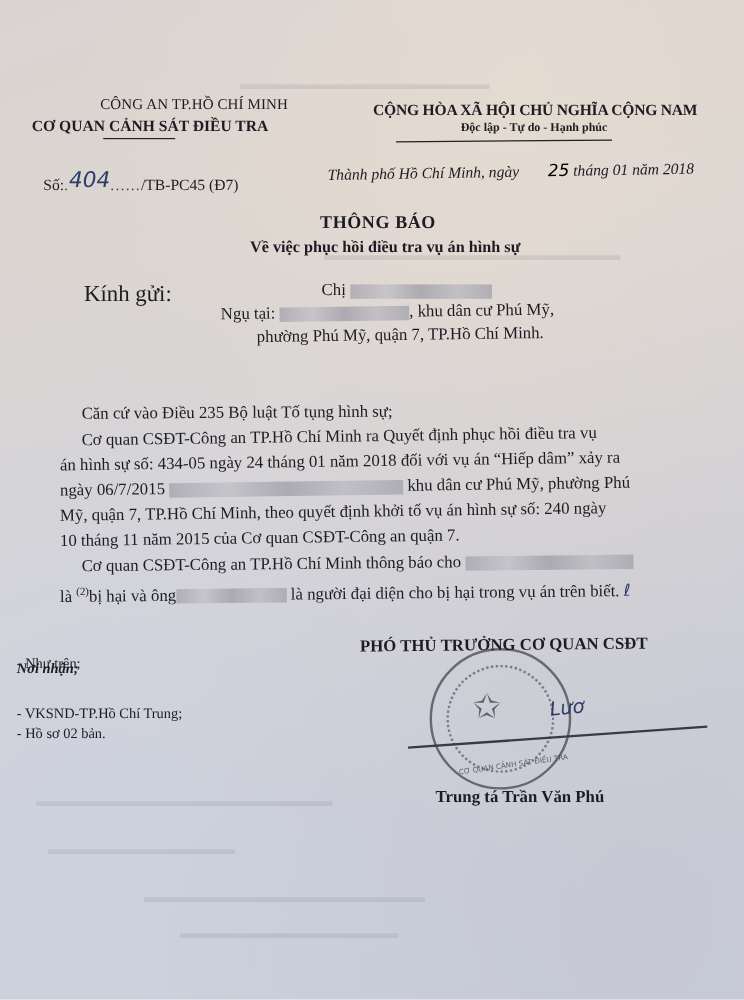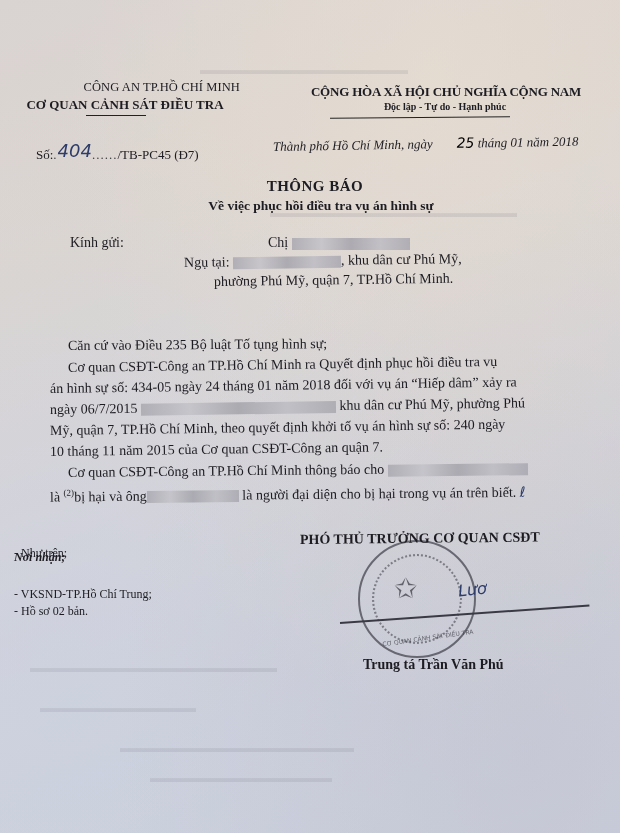--- a/index.html
+++ b/index.html
@@ -38,21 +38,21 @@
   .hr2 { left: 325px; top: 101px; width: 240px; text-align: center; font-size: 10px; font-weight: bold; }
   .hr-rule { left: 330px; top: 117px; width: 180px; height: 1px; background: #222; transform: rotate(-0.5deg); }
   .date { left: 273px; top: 138px; font-size: 13px; font-style: italic; transform: rotate(-1deg); transform-origin: left center; }
   .date .hand { font-family: "DejaVu Sans", sans-serif; color: #000000; font-size: 14px; font-style: italic; margin-left: 24px; }
 
   
   .title { left: 180px; top: 178px; width: 270px; text-align: center; font-size: 15px; font-weight: bold; letter-spacing: 0.5px; }
   .subtitle { left: 166px; top: 198px; width: 310px; text-align: center; font-size: 13.5px; font-weight: bold; }
 
   
-  .kg { left: 70px; top: 235px; font-size: 14px; }
+  .kg { left: 70px; top: 235px; font-size: 19px; }
   .chi { left: 268px; top: 235px; font-size: 14px; }
   .ngu { left: 184px; top: 255px; font-size: 14px; transform: rotate(-0.8deg); transform-origin: left center; }
   .phuong { left: 214px; top: 274px; font-size: 14px; transform: rotate(-0.8deg); transform-origin: left center; }
   .redact { display: inline-block; height: 12px; background: linear-gradient(90deg, #a9a8b0, #c3c2c8, #a4a3ab, #bdbcc3, #a8a7af); vertical-align: middle; opacity: 0.85; }
 
   
   .body-line { font-size: 14px; transform-origin: left center; }
   .l1 { left: 68px; top: 338px; transform: rotate(-0.4deg); }
   .l2 { left: 68px; top: 360px; transform: rotate(-0.8deg); }
   .l3 { left: 50px; top: 381px; transform: rotate(-0.8deg); }

